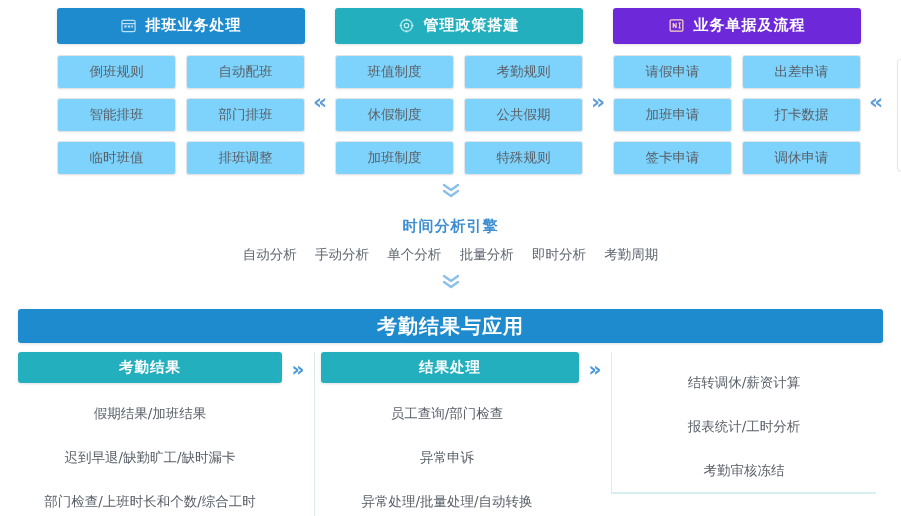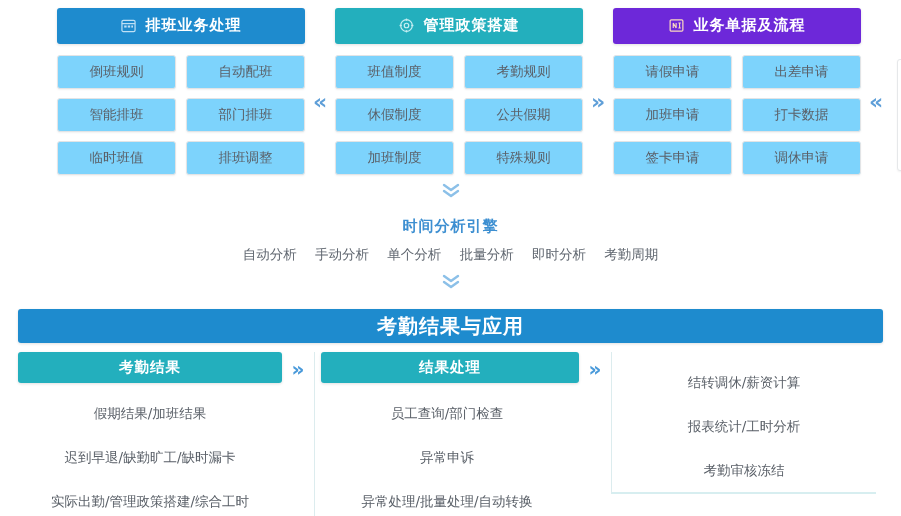--- a/index.html
+++ b/index.html
@@ -339,21 +339,21 @@
 
 <div class="bottom-section">
   <div class="bottom-banner">考勤结果与应用</div>
 
   <div class="cards">
     <div class="card" style="margin-left:18px;width:264px;justify-content:flex-end;">
       <div class="card-head">考勤结果</div>
       <div class="card-body">
         <div class="line">假期结果/加班结果</div>
         <div class="line">迟到早退/缺勤旷工/缺时漏卡</div>
-        <div class="line">实际出勤/管理政策搭建/综合工时</div>
+        <div class="line">部门检查/上班时长和个数/综合工时</div>
       </div>
     </div>
 
     <div class="card-sep">»</div>
 
     <div class="card divided" style="width:264px;">
       <div class="card-head" style="margin-left:6px;">结果处理</div>
       <div class="card-body">
         <div class="line">员工查询/部门检查</div>
         <div class="line">异常申诉</div>

